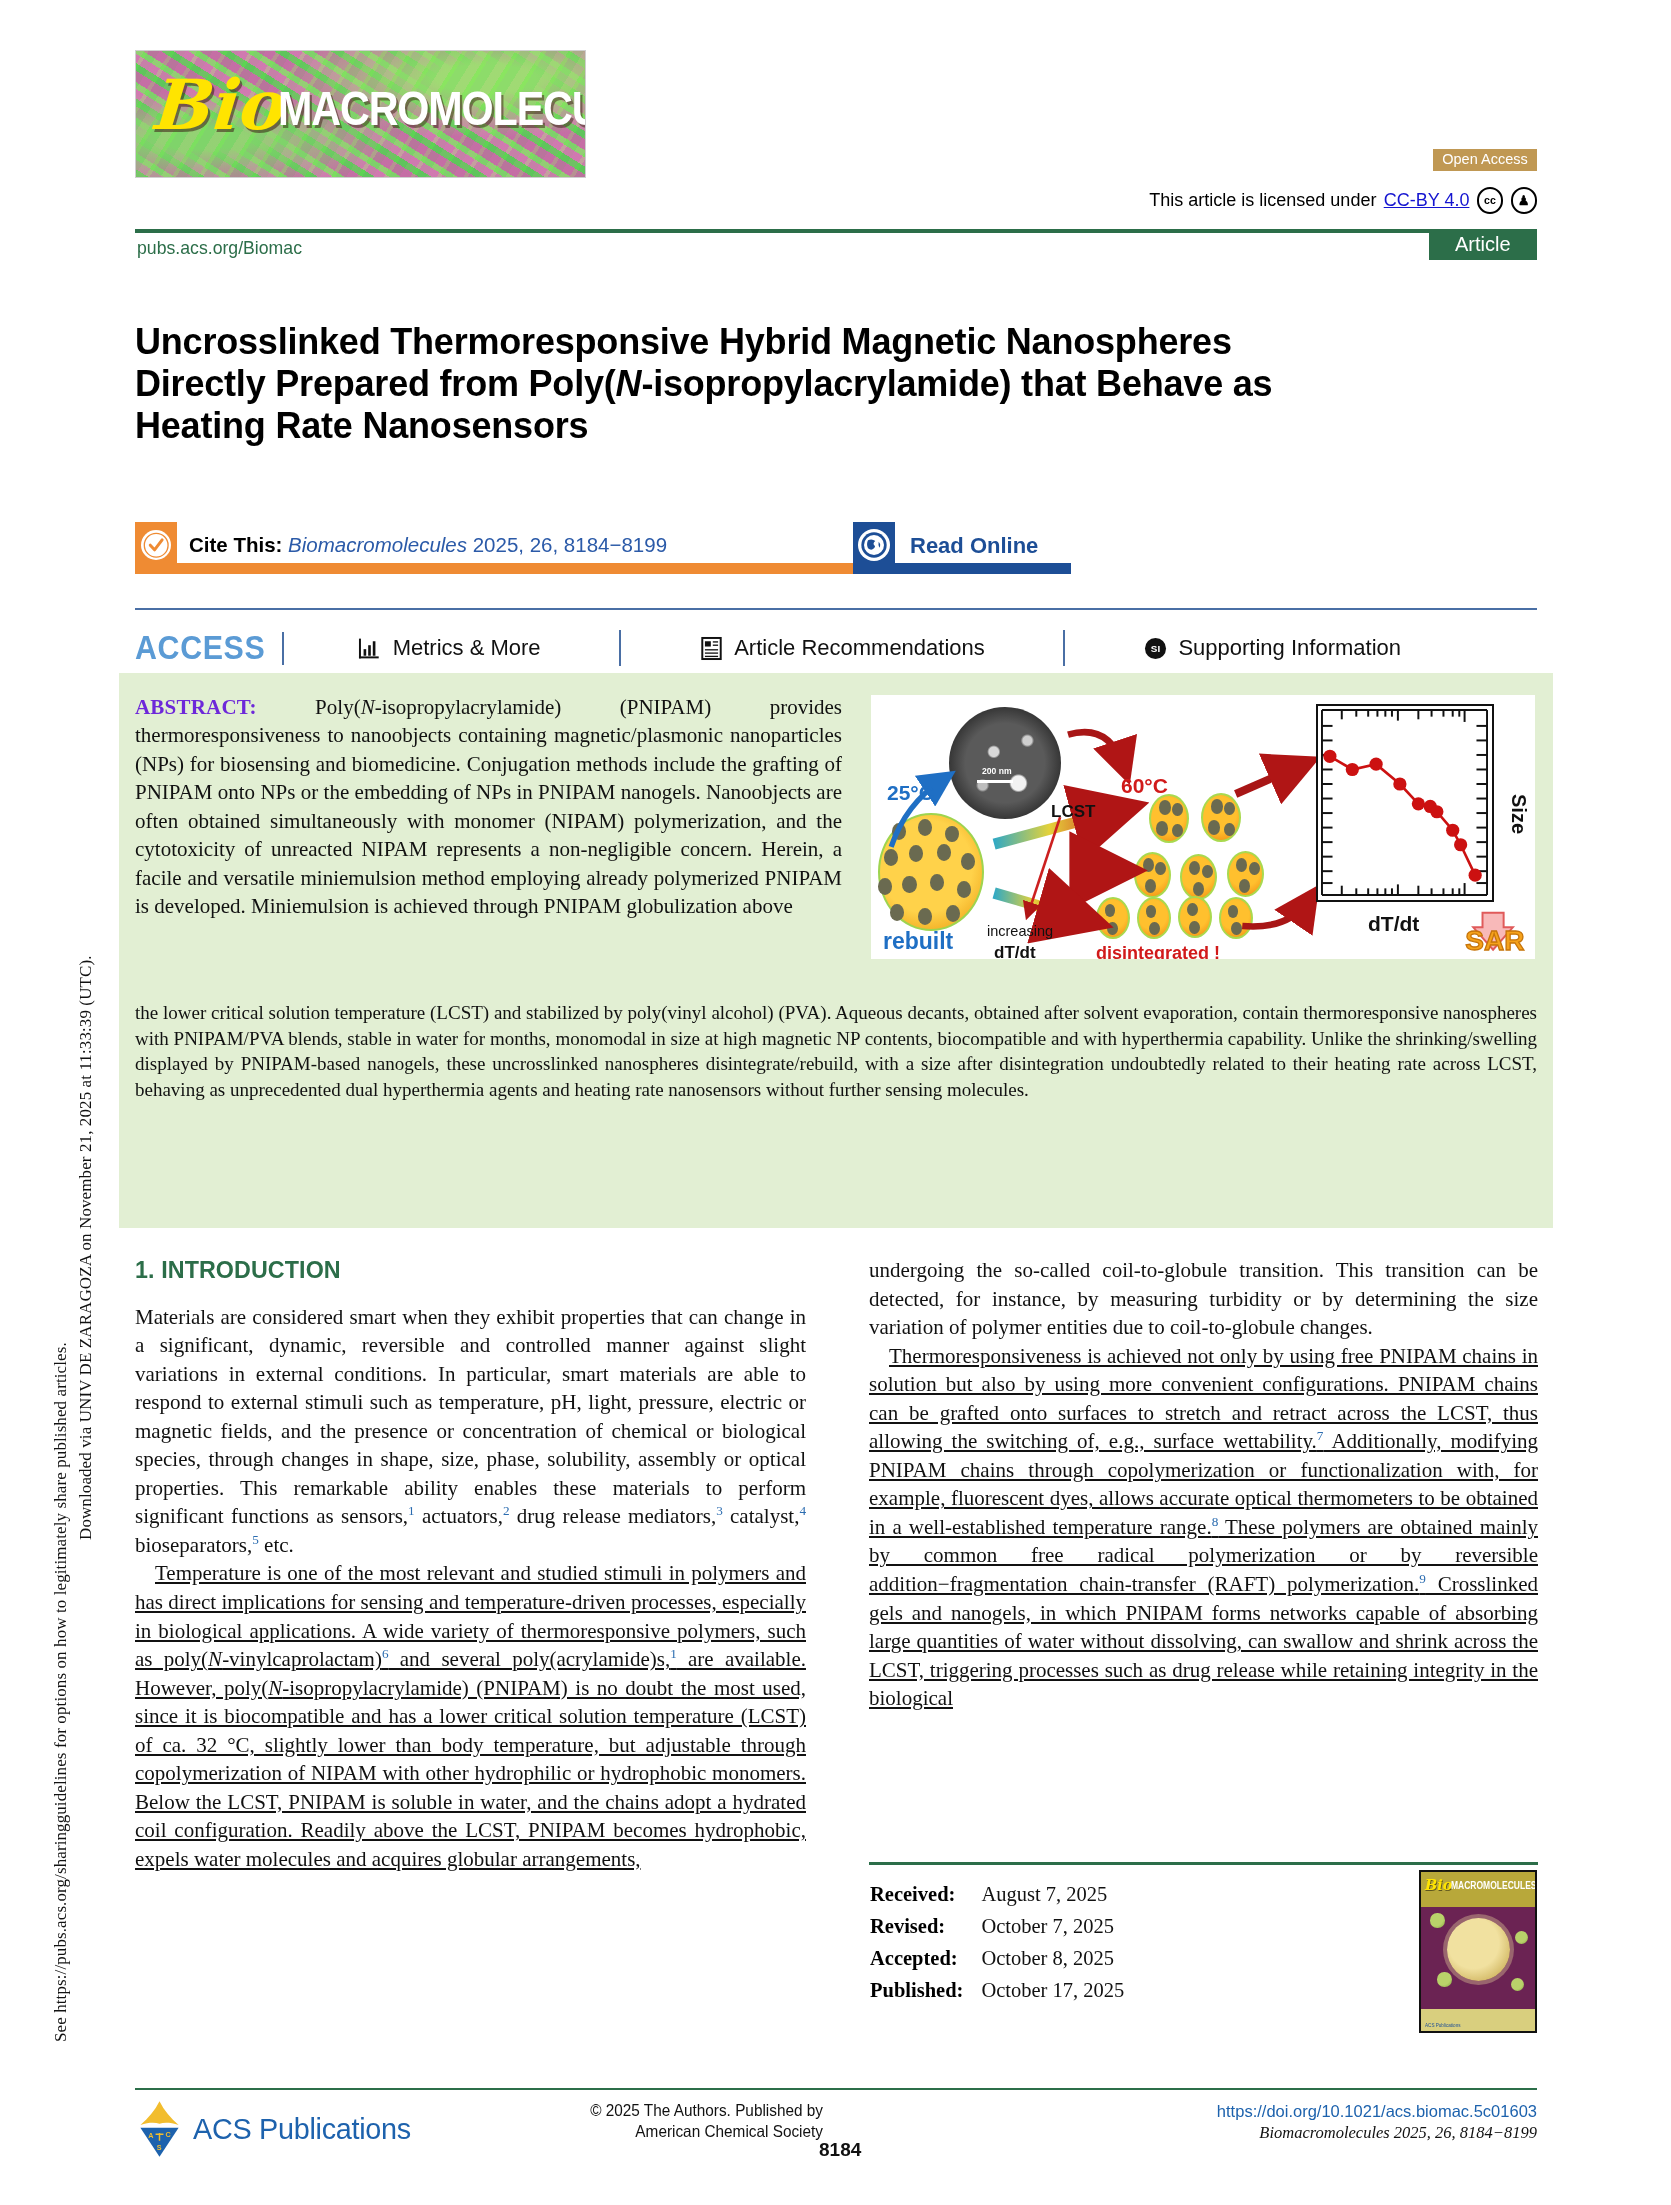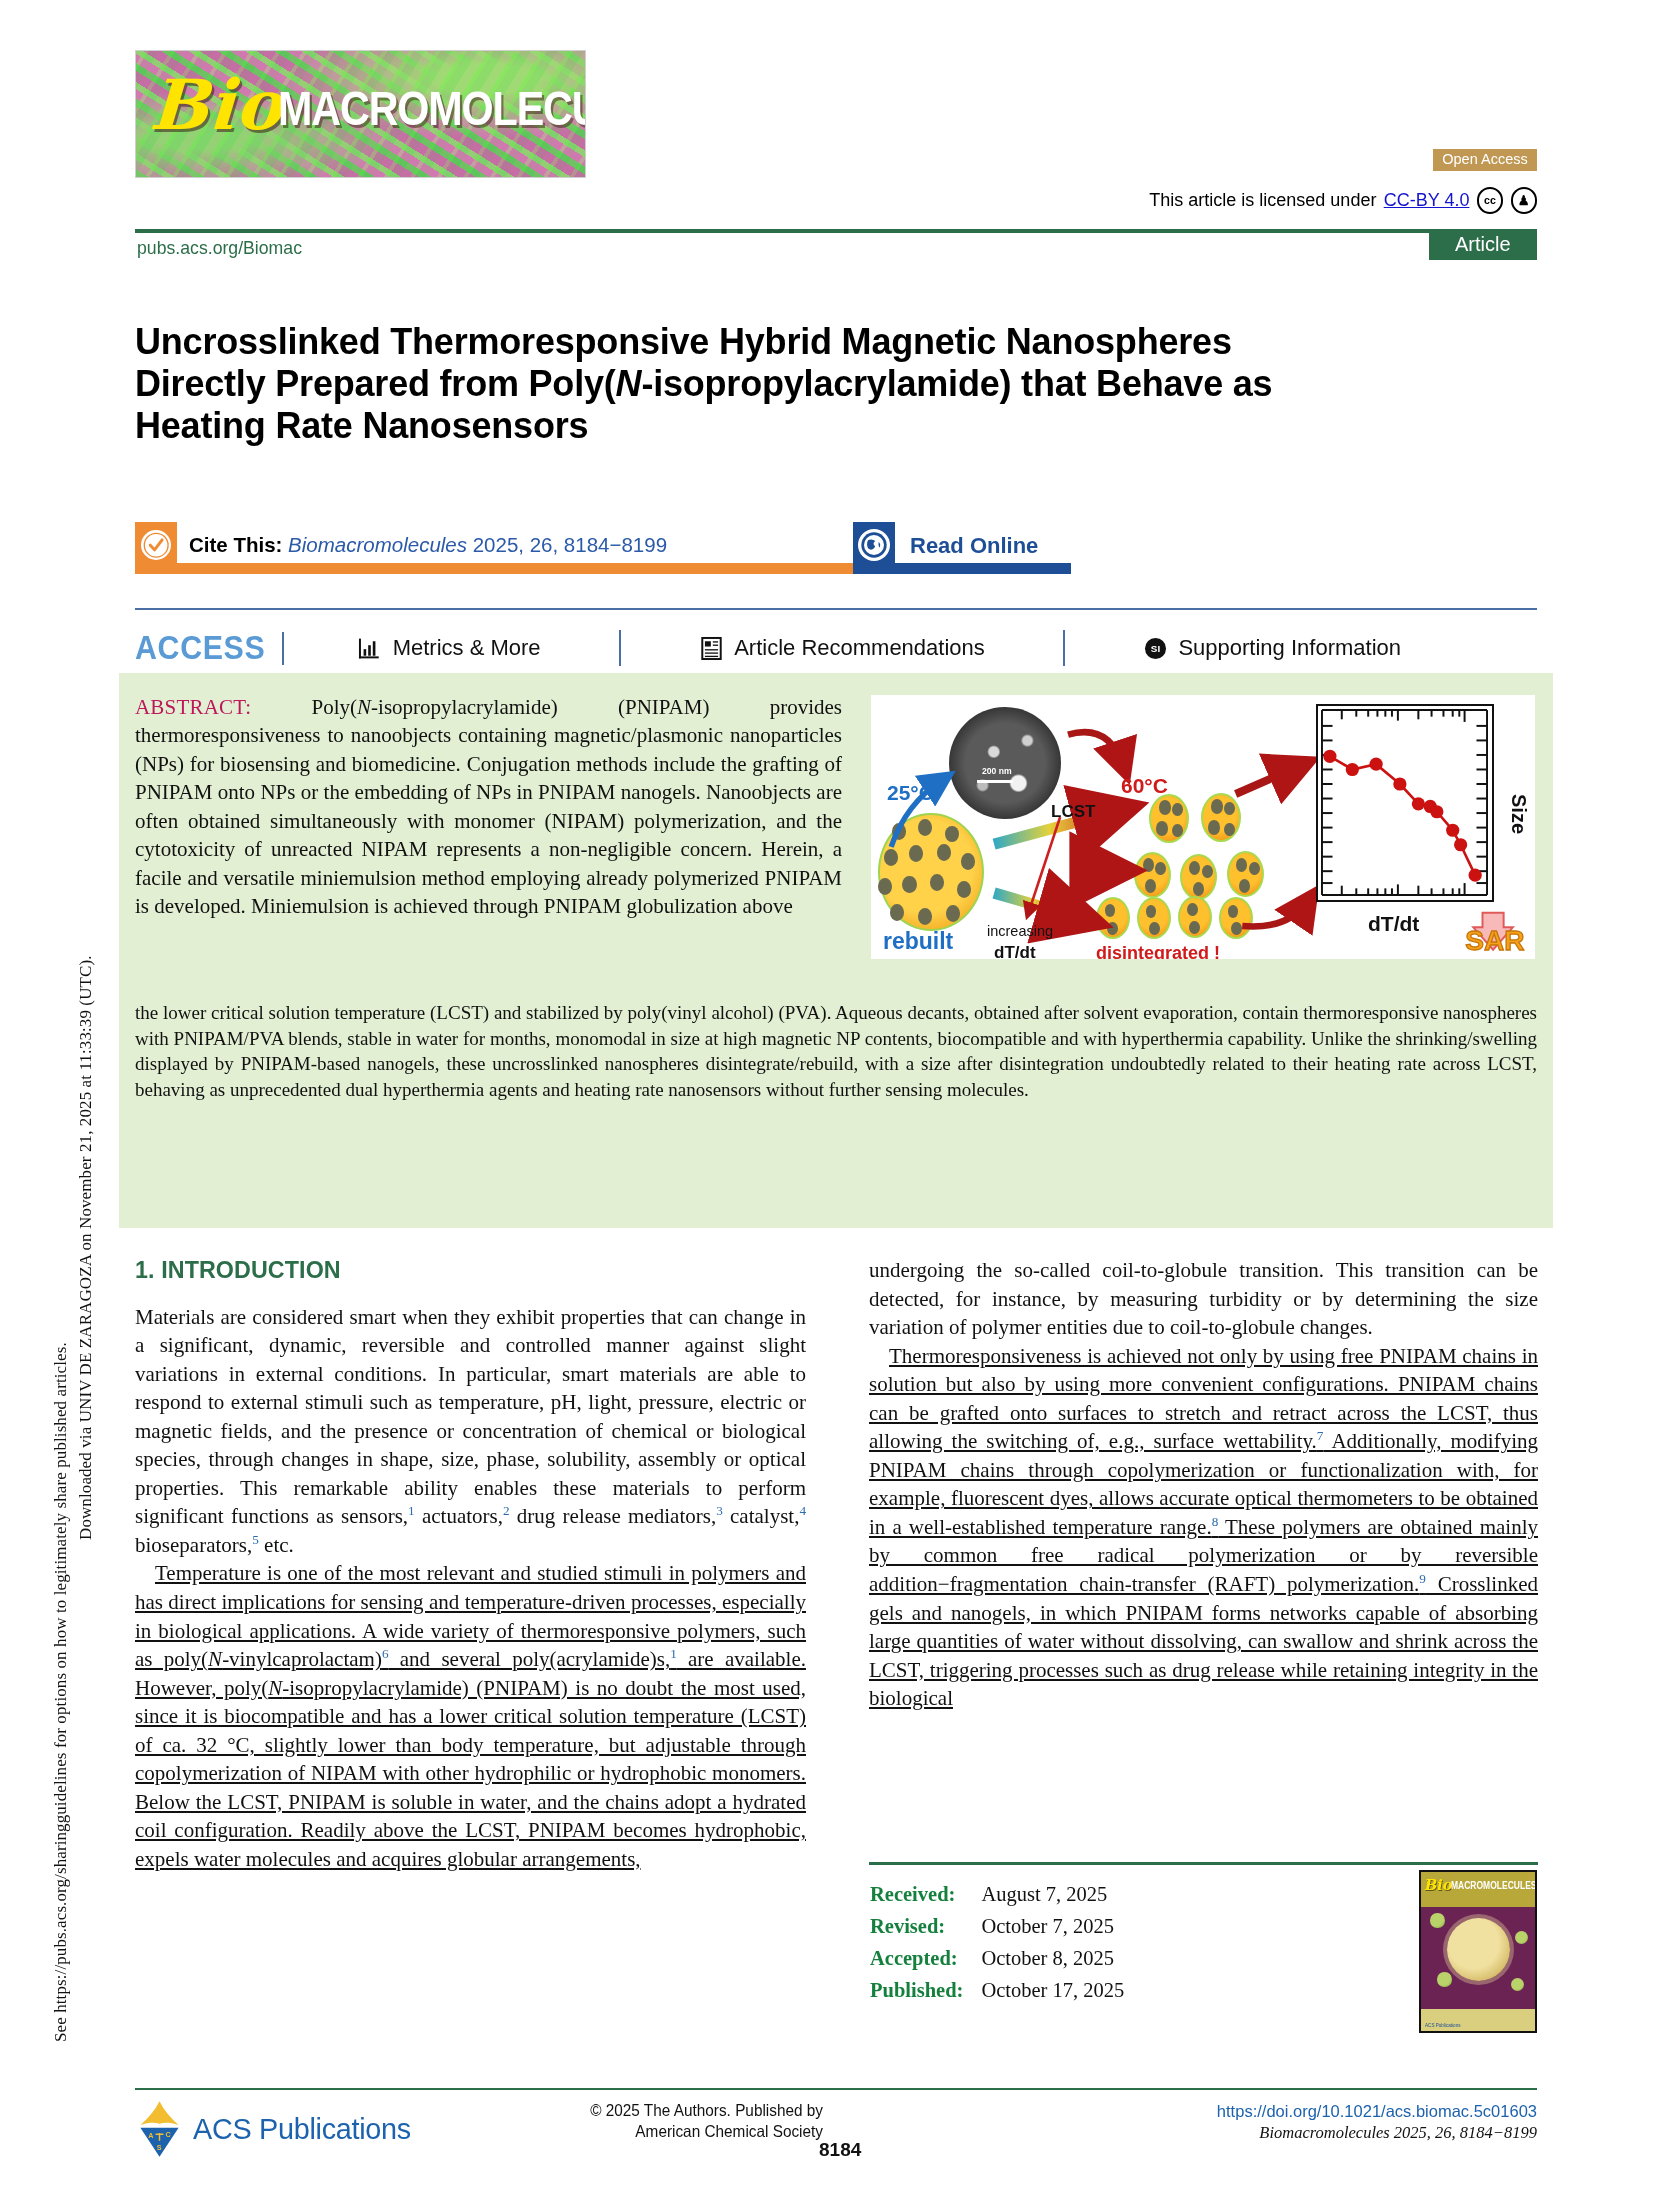--- a/index.html
+++ b/index.html
@@ -215,21 +215,21 @@
     background:#e2efd3;
   }
   .abs-text{
     position:absolute;left:135px;top:693px;
     width:707px;
     font-family:"Liberation Serif", serif;
     font-size:21px;line-height:1.355;
     color:#111;text-align:justify;
     -webkit-hyphens:none;hyphens:none;
   }
-  .abs-text .lbl{color:#be185d;font-weight:400;letter-spacing:0.2px;}
+  .abs-text .lbl{color:#6d28d9;font-weight:700;letter-spacing:0.2px;}
   .abs-text i{font-style:italic;}
   .abs-text2{
     position:absolute;left:135px;top:1000px;
     width:1402px;
     font-family:"Liberation Serif", serif;
     font-size:19px;line-height:1.355;
     color:#111;text-align:justify;
   }
 
   
@@ -311,21 +311,21 @@
   
   .dates-rule{
     position:absolute;left:869px;top:1862px;width:669px;height:3.3px;background:#2c6e49;
   }
   .dates{
     position:absolute;left:869px;top:1878px;
     font-family:"Liberation Serif", serif;
     font-size:20.5px;line-height:1.47;
   }
   .dates table{border-collapse:collapse;}
-  .dates td.k{color:#15803d;font-weight:700;padding-right:17px;white-space:nowrap;}
+  .dates td.k{color:#000000;font-weight:700;padding-right:17px;white-space:nowrap;}
   .dates td.v{color:#111;white-space:nowrap;}
 
   .cover-thumb{
     position:absolute;right:135px;top:1870px;
     width:118px;height:163px;
     border:2px solid #111;box-sizing:border-box;
     background:linear-gradient(#b8a83a 0 22%, #6b2353 22% 86%, #d9cf7e 86% 100%);
     overflow:hidden;
   }
   .cv-bio{

